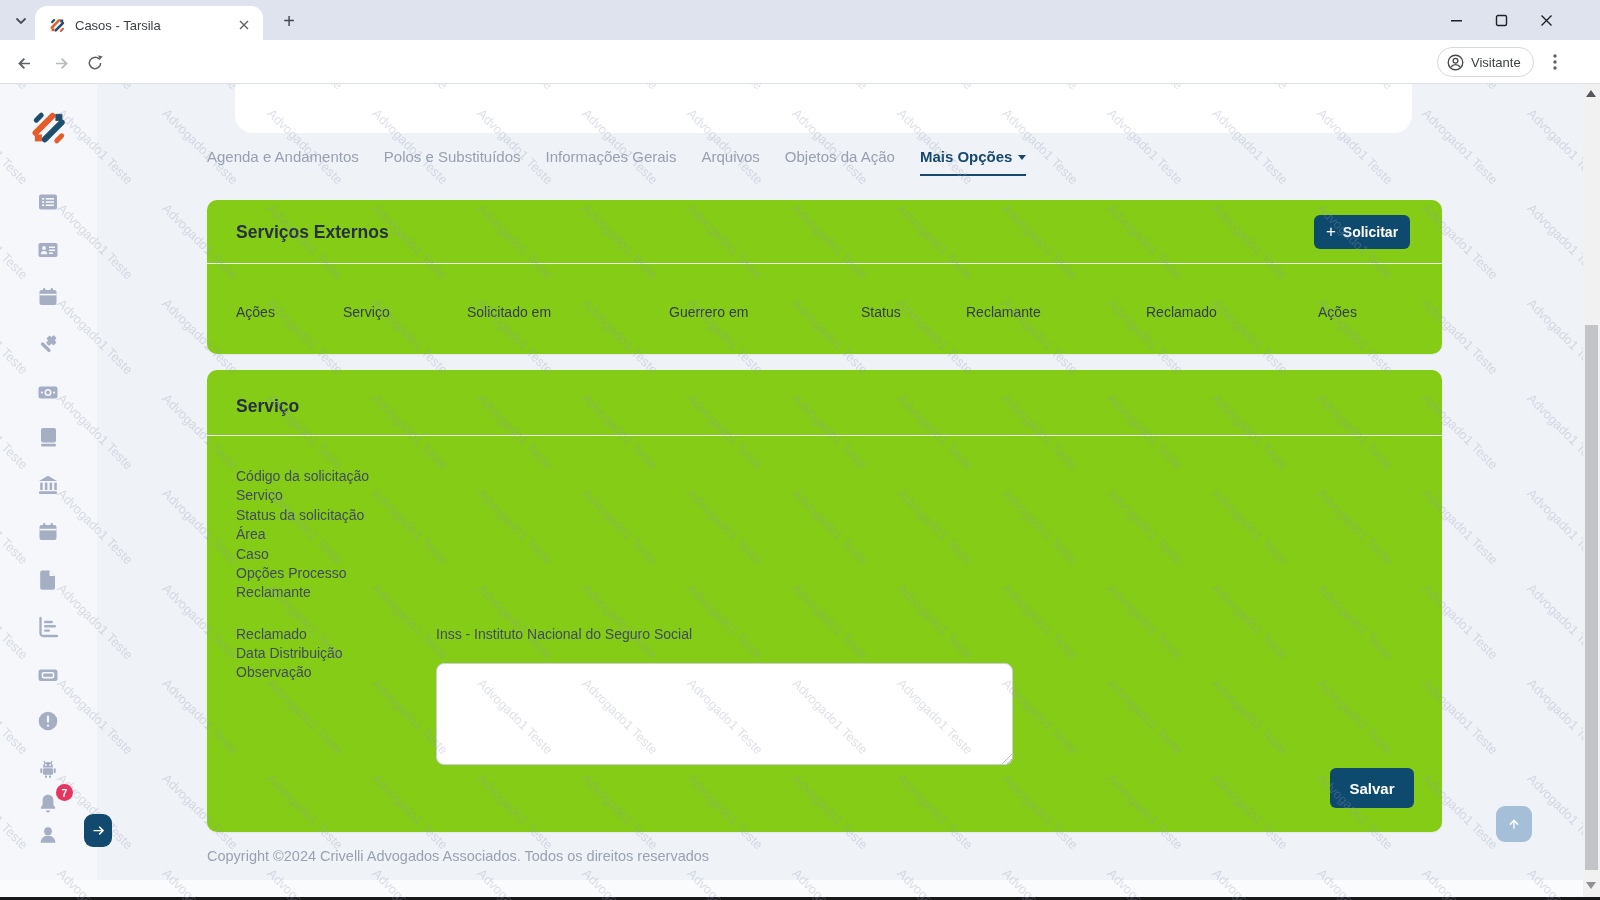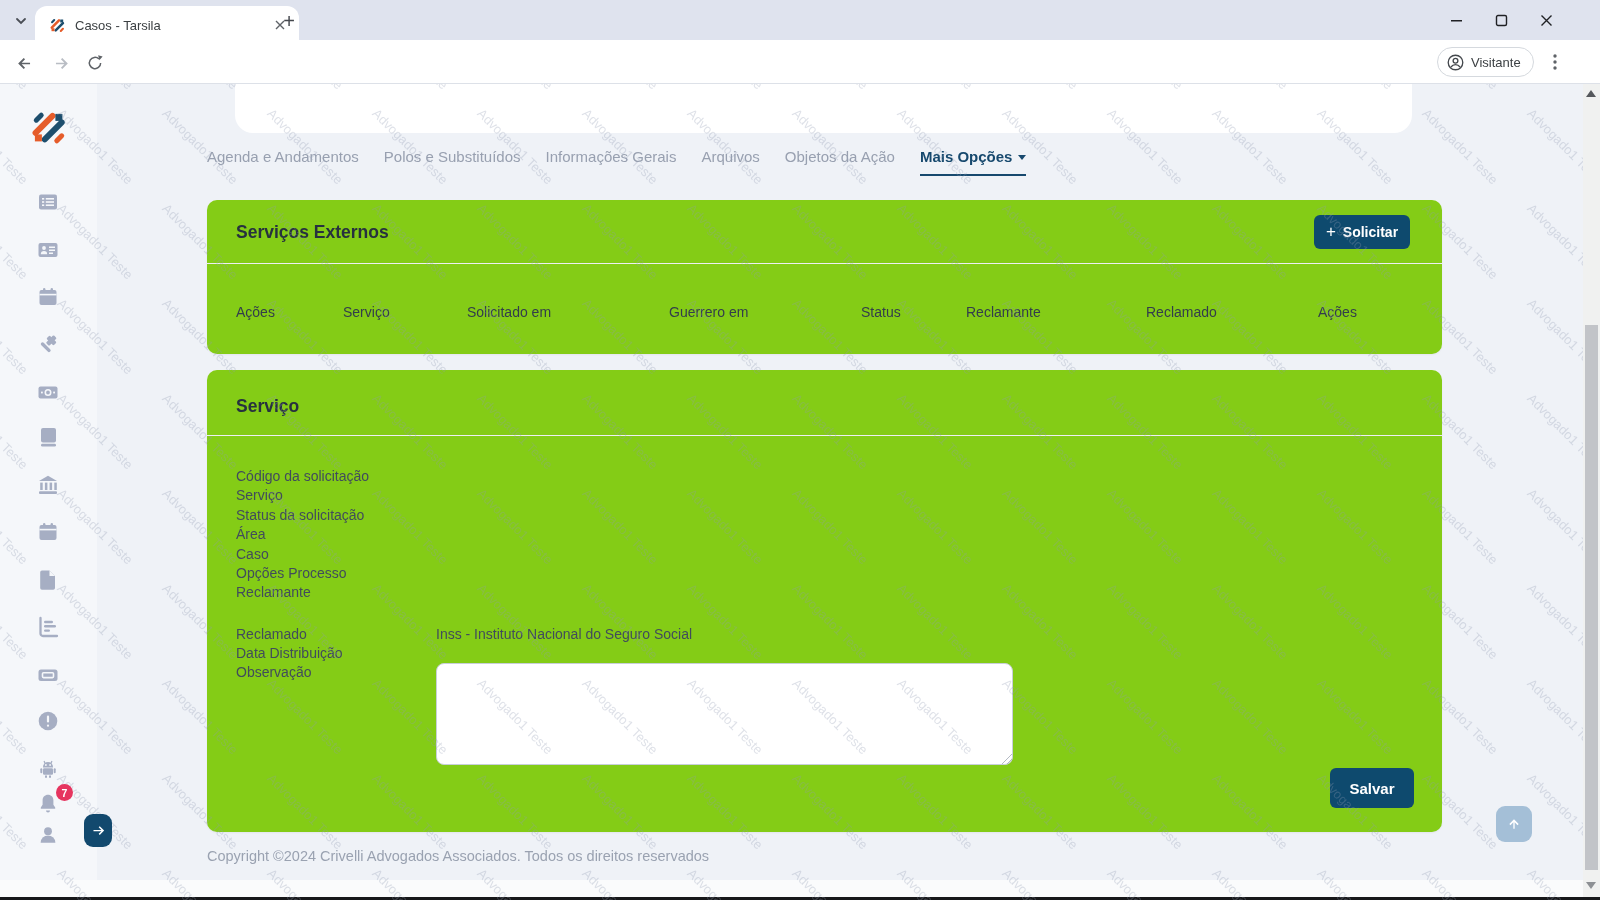--- a/index.html
+++ b/index.html
@@ -3,21 +3,21 @@
 <meta charset="utf-8">
 <style>
   * { margin:0; padding:0; box-sizing:border-box; }
   html,body { width:1600px; height:900px; overflow:hidden; font-family:"Liberation Sans", sans-serif; }
   .screen { position:relative; width:1600px; height:900px; background:#eff2f7; }
 
   
   .tabstrip { position:absolute; left:0; top:0; width:1600px; height:40px; background:#dfe3ee; }
   .tab-chevron { position:absolute; left:8px; top:8px; width:26px; height:26px; border-radius:50%;
                  display:flex; align-items:center; justify-content:center; color:#4a4e55; font-size:14px; }
-  .btab { position:absolute; left:35px; top:6px; width:264px; height:34px; background:#ffffff;
+  .btab { position:absolute; left:35px; top:6px; width:228px; height:34px; background:#ffffff;
           border-radius:12px 12px 0 0; display:flex; align-items:center; padding:4px 10px 0 14px; }
   .btab .title { flex:1; font-size:13px; color:#3c4043; margin-left:9px; white-space:nowrap; overflow:hidden; }
   .tab-close { width:18px; height:18px; display:flex; align-items:center; justify-content:center; border-radius:50%; }
   .newtab { position:absolute; left:276px; top:8px; width:26px; height:26px; display:flex; align-items:center;
             justify-content:center; color:#44474d; font-size:20px; font-weight:400; }
   .wctl { position:absolute; top:6px; width:30px; height:28px; display:flex; align-items:center; justify-content:center; }
 
   .toolbar { position:absolute; left:0; top:40px; width:1600px; height:44px; background:#ffffff; border-bottom:1px solid #dde1e8; }
   .navbtn { position:absolute; top:50px; width:26px; height:26px; display:flex; align-items:center; justify-content:center;
             font-size:19px; color:#5f6368; }

